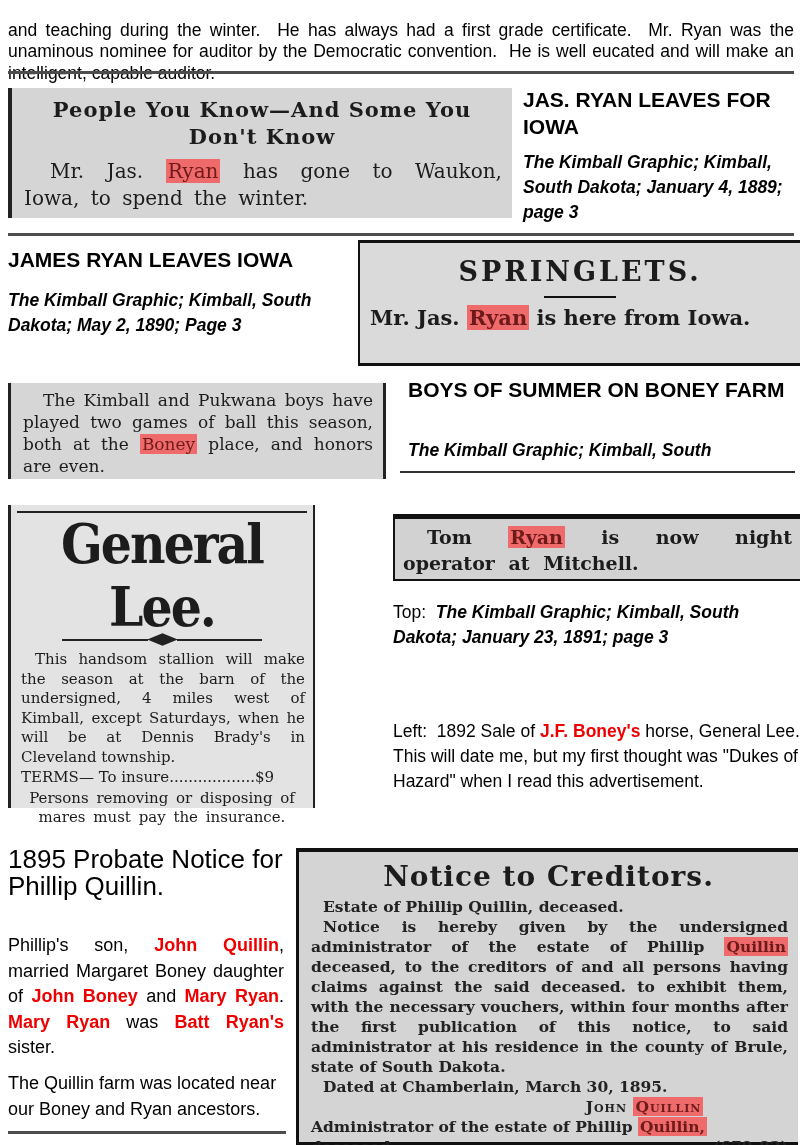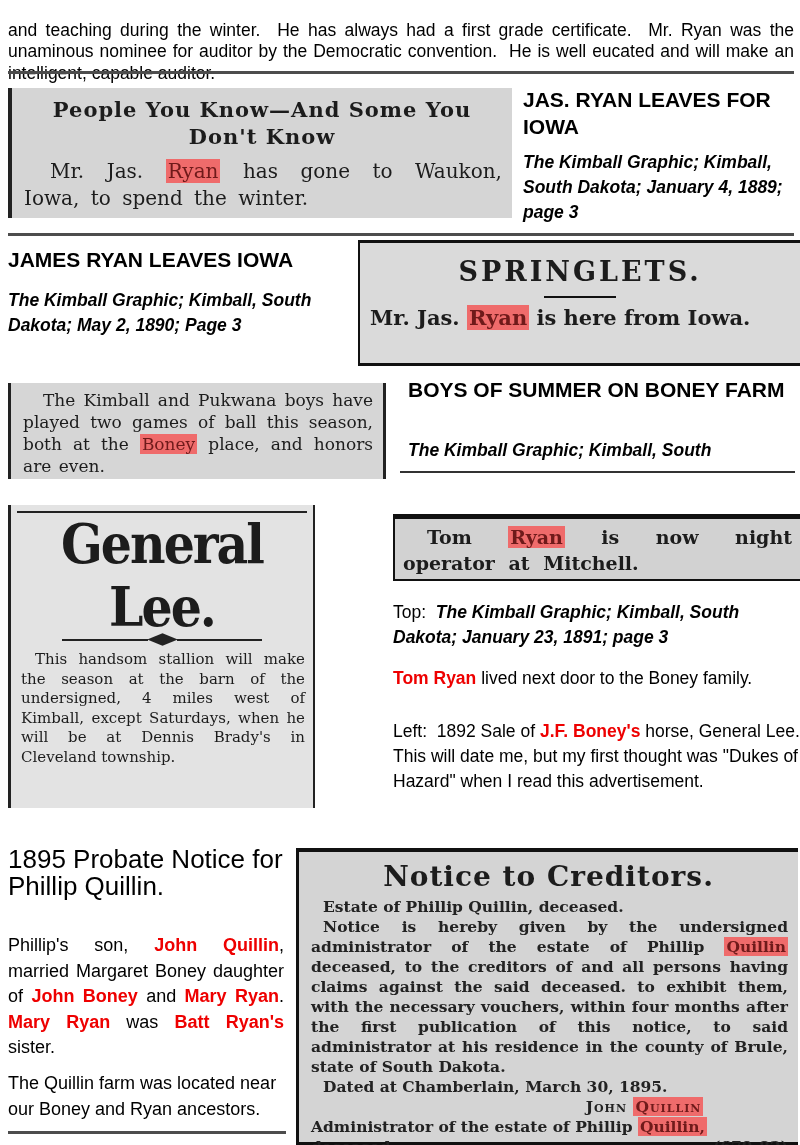--- a/index.html
+++ b/index.html
@@ -118,27 +118,28 @@
 
   <div class="clip clip-genlee">
     <div class="gl-toprule"></div>
     <div class="gl-title">General Lee.</div>
     <div class="gl-divider">
         <i class="gl-line"></i>
         <i class="gl-diamond"></i>
         <i class="gl-line"></i>
       </div>
     <p class="gl-body">This handsom stallion will make the season at the barn of the undersigned, 4 miles west of Kimball, except Saturdays, when he will be at Dennis Brady's in Cleveland township.</p>
+    <p class="gl-terms">TERMS— To insure..................$9</p>
+    <p class="gl-note">Persons removing or disposing of mares must pay the insurance.</p>
   </div>
 
   <div class="clip clip-tom">
     <p class="body"><span>Tom </span><span class="hl">Ryan</span><span> is now night operator at Mitchell.</span></p>
   </div>
   <p class="top-cite"><span>Top:  </span><span class="citation">The Kimball Graphic; Kimball, South Dakota; January 23, 1891; page 3</span></p>
-  <p class="tom-note"><span class="redname">Tom Ryan</span><span> lived next door to the Boney family.</span></p>
   <p class="left-note"><span>Left:  1892 Sale of </span><span class="redname">J.F. Boney's</span><span> horse, General Lee.  This will date me, but my first thought was "Dukes of Hazard" when I read this advertisement.</span></p>
 
   <div class="probate-heading">1895 Probate Notice for Phillip Quillin.</div>
   <p class="probate-p1"><span>Phillip's son, </span><span class="redname">John Quillin</span><span>, married Margaret Boney daughter of </span><span class="redname">John Boney</span><span> and </span><span class="redname">Mary Ryan</span><span>.  </span><span class="redname">Mary Ryan</span><span> was </span><span class="redname">Batt Ryan's</span><span> sister.</span></p>
   <p class="probate-p2">The Quillin farm was located near our Boney and Ryan ancestors.</p>
   <div class="rule" style="left:8px;top:1131px;width:278px;height:3px;"></div>
 
   <div class="clip clip-notice">
     <div class="nt-head">Notice to Creditors.</div>
     <div class="nt-body">

